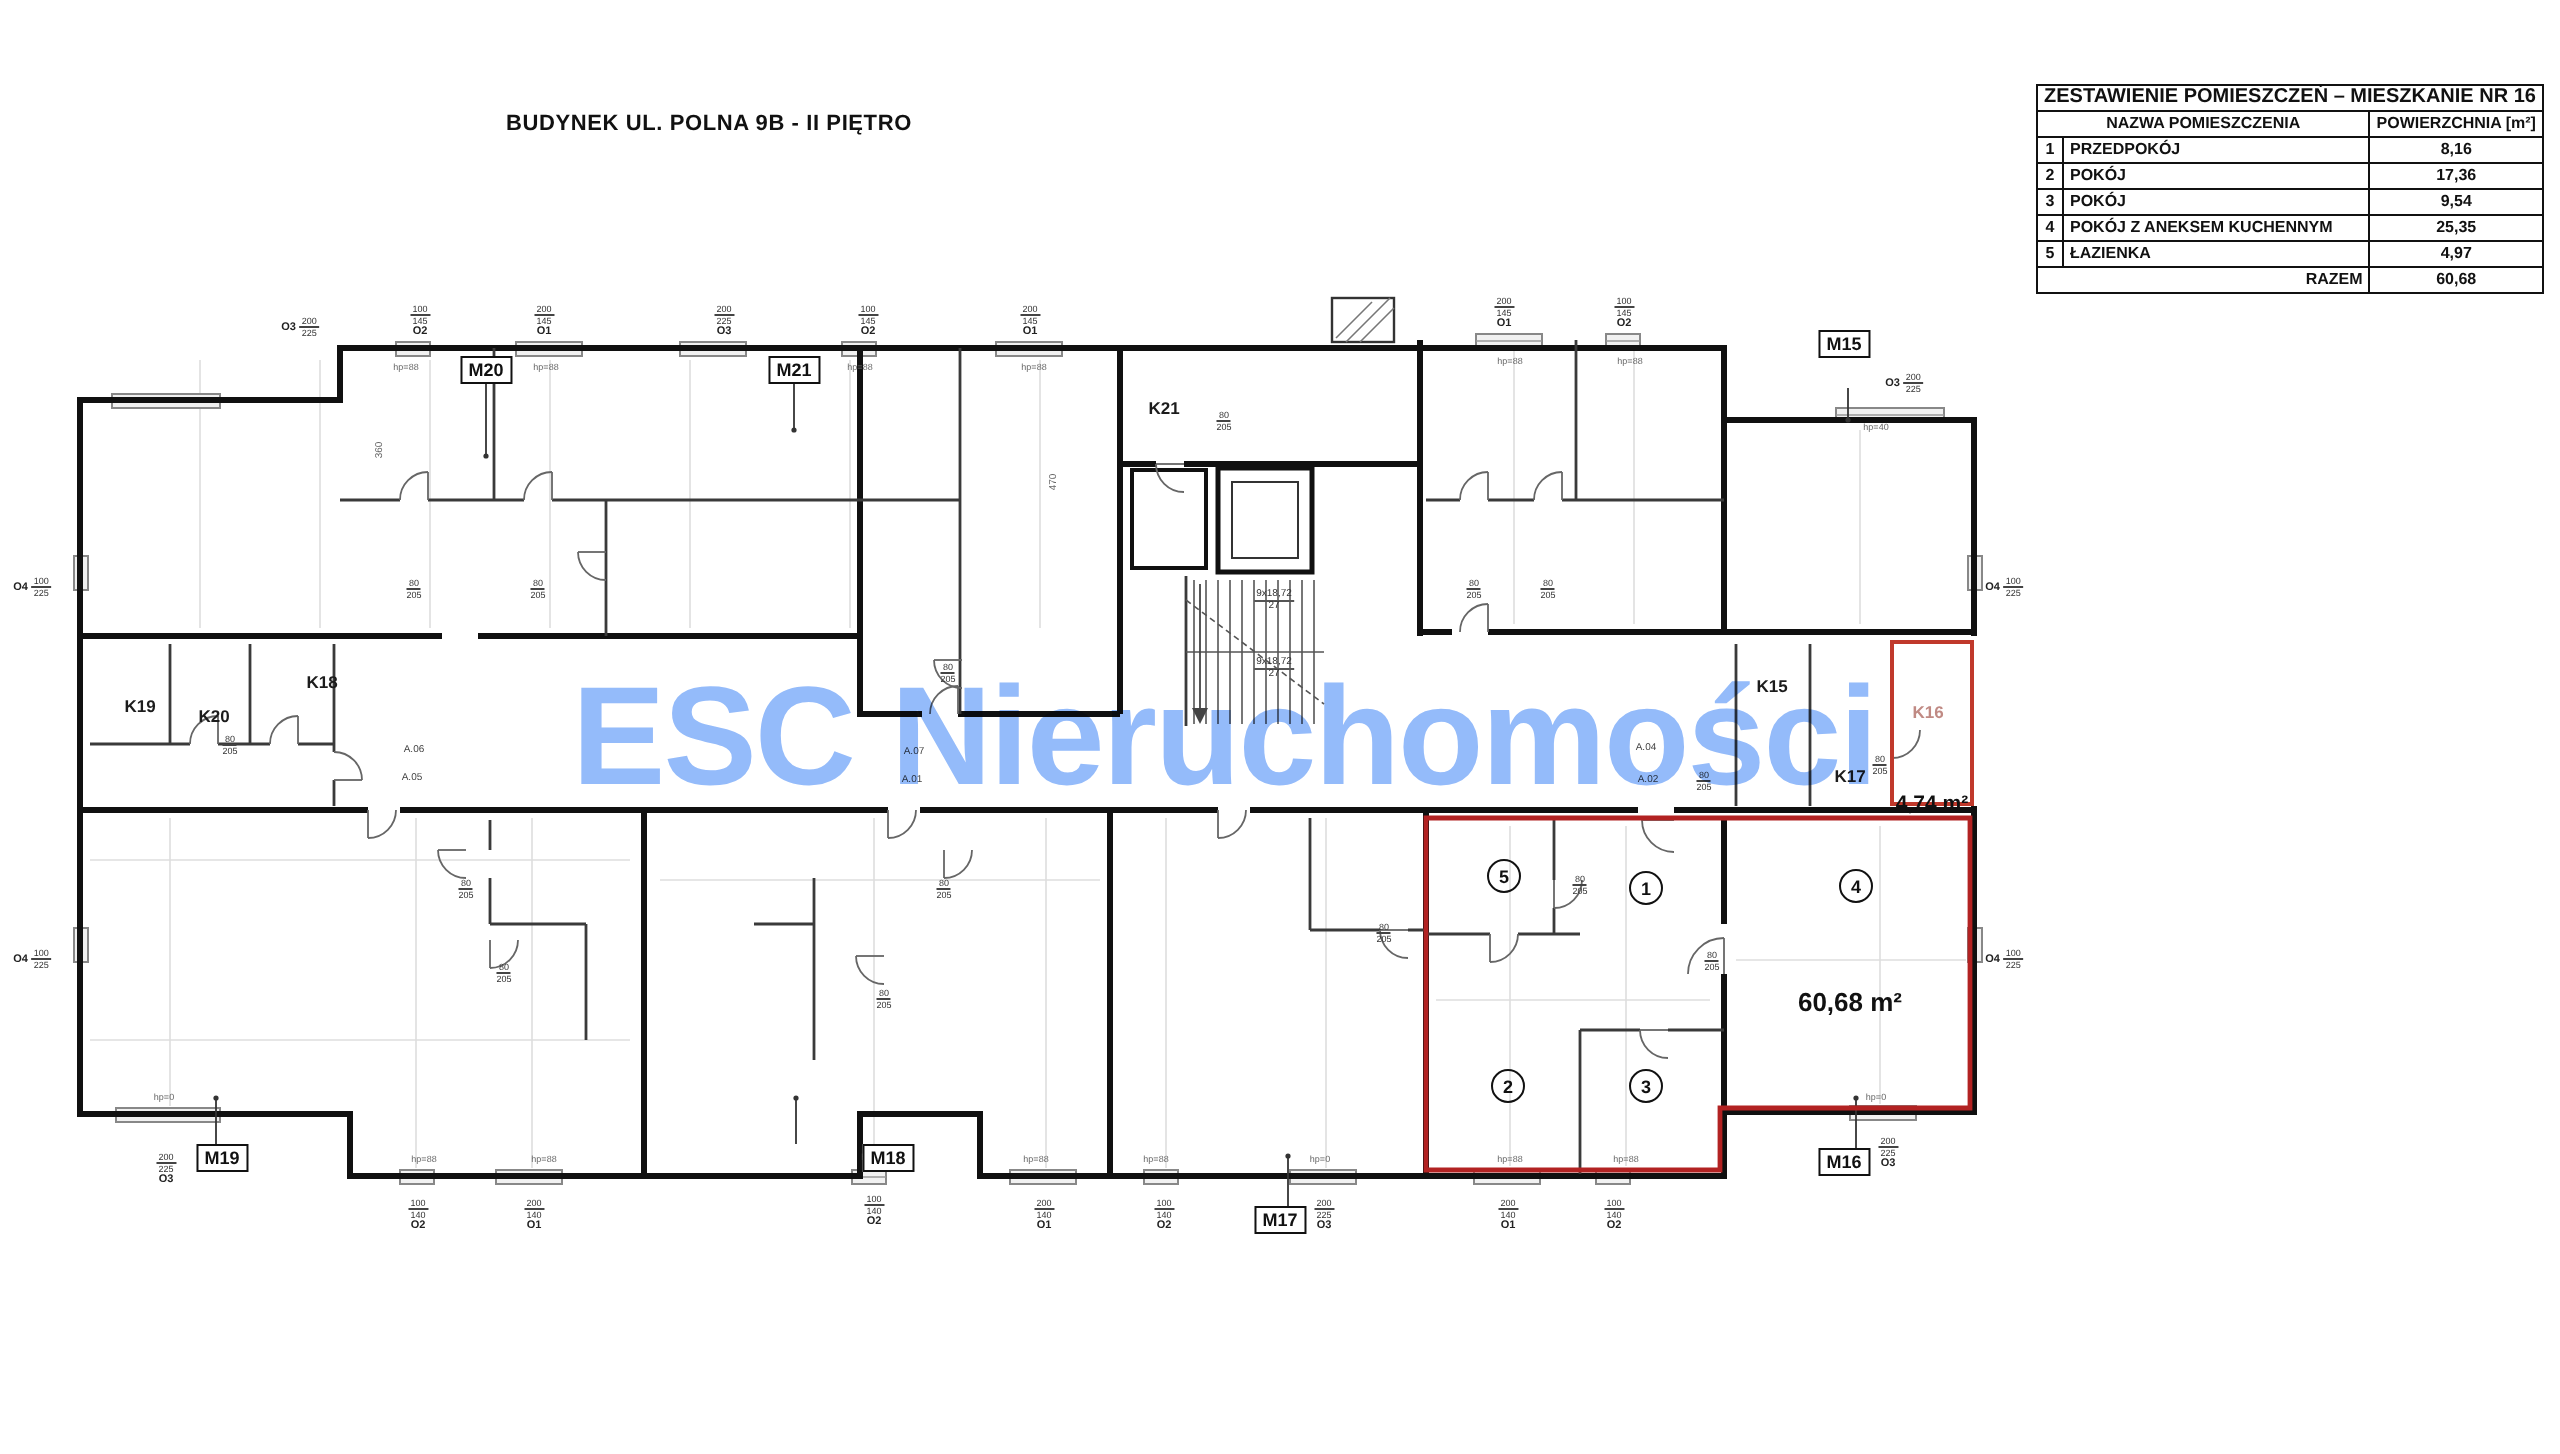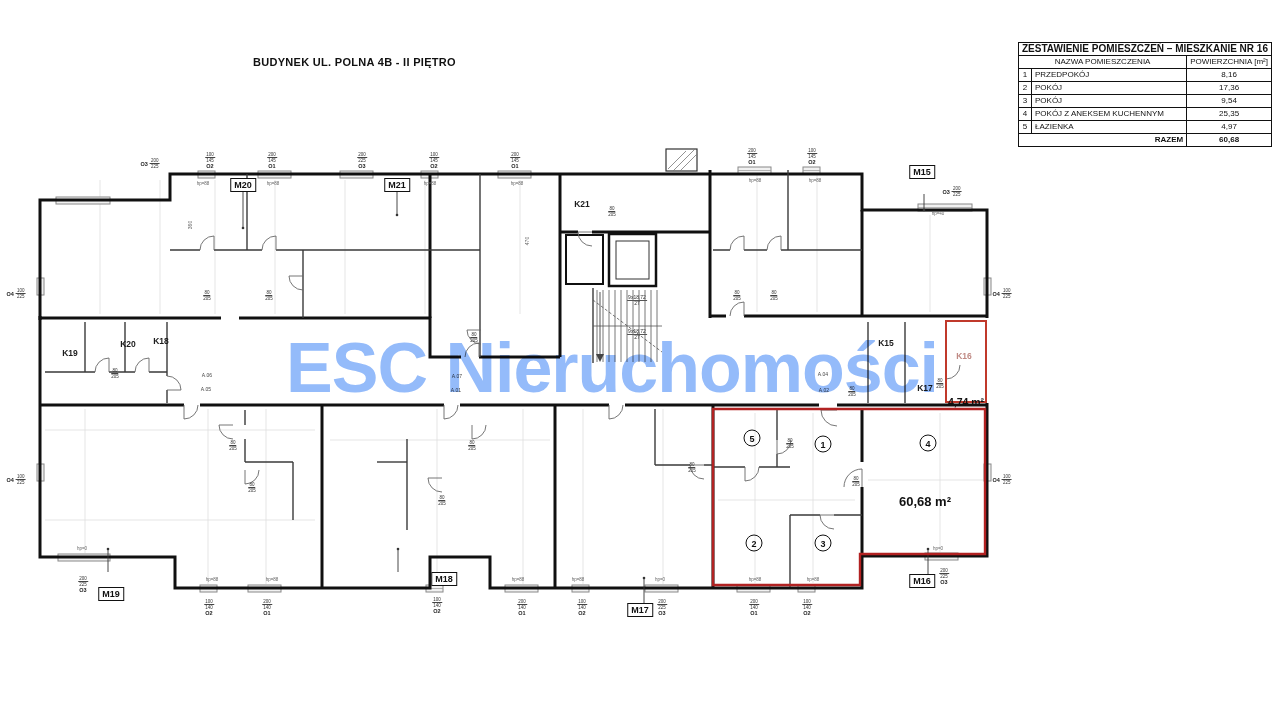--- a/index.html
+++ b/index.html
@@ -8,21 +8,21 @@
   #plan-svg{position:absolute;left:0;top:0;z-index:1;}
   #labels{position:absolute;left:0;top:0;width:1226px;height:727px;z-index:3;}
   #page-title{position:absolute;left:253px;top:56px;font-size:11px;font-weight:700;
               letter-spacing:.3px;z-index:10;white-space:nowrap;}
   #watermark{position:absolute;left:286px;top:328px;z-index:5;font-size:70px;font-weight:700;
              color:#3b82f6;opacity:.55;mix-blend-mode:multiply;white-space:nowrap;
              letter-spacing:-1px;text-shadow:1px 1px 0 rgba(255,255,255,.5);}
   
   #sumtab{position:absolute;left:1018px;top:42px;width:245px;z-index:10;
           border-collapse:collapse;font-size:8px;color:#111;}
-  #sumtab td{border:1px solid #111;padding:0 3px;height:12px;line-height:12px;white-space:nowrap;}
+  #sumtab td{border:1px solid #111;padding:0 3px;height:12px;line-height:12px;white-space:nowrap;font-weight:bold;}
   #sumtab .tt{font-weight:700;text-align:right;font-size:10px;}
   #sumtab .hd{text-align:center;}
   #sumtab .no{width:10px;text-align:center;padding:0 1px;}
   #sumtab .ar{width:72px;text-align:center;}
   #sumtab .tot{font-weight:700;text-align:right;}
   #sumtab .totv{font-weight:700;text-align:center;}
   
   .mtag{position:absolute;border:1.2px solid #111;background:#fff;font-weight:700;font-size:9px;
         line-height:12px;padding:0 3px;transform:translate(-50%,-50%);z-index:4;}
   .ktag{position:absolute;font-weight:700;font-size:8.5px;transform:translate(-50%,-50%);color:#1c1c1c;}
@@ -43,21 +43,21 @@
          transform:translate(-50%,0);}
   .snote .fn{border-bottom:.5px solid #555;padding:0 1px;}
   .uref{position:absolute;font-size:5px;color:#444;transform:translate(-50%,0);}
   .vdim{position:absolute;font-size:5px;color:#666;transform:translate(-50%,-50%) rotate(-90deg);}
 </style>
 </head>
 <body>
 
 <div id="stage">
 
-  <div id="page-title">BUDYNEK UL. POLNA 4B - II PIĘTRO</div>
+  <div id="page-title">BUDYNEK UL. POLNA 9B - II PIĘTRO</div>
 
   <svg id="plan-svg" width="1280" height="727" viewBox="0 0 1280 727">
       <line x1="100" y1="180" x2="100" y2="314" stroke="#dedede" stroke-width="0.8"></line>
       <line x1="160" y1="180" x2="160" y2="314" stroke="#dedede" stroke-width="0.8"></line>
       <line x1="215" y1="180" x2="215" y2="314" stroke="#dedede" stroke-width="0.8"></line>
       <line x1="275" y1="180" x2="275" y2="314" stroke="#dedede" stroke-width="0.8"></line>
       <line x1="345" y1="180" x2="345" y2="314" stroke="#dedede" stroke-width="0.8"></line>
       <line x1="425" y1="180" x2="425" y2="314" stroke="#dedede" stroke-width="0.8"></line>
       <line x1="520" y1="180" x2="520" y2="314" stroke="#dedede" stroke-width="0.8"></line>
       <line x1="757" y1="175" x2="757" y2="312" stroke="#dedede" stroke-width="0.8"></line>
@@ -261,26 +261,26 @@
       <line x1="928" y1="574" x2="928" y2="549" stroke="#333" stroke-width="0.9"></line>
       <circle cx="928" cy="549" r="1.3" fill="#333"></circle>
       <polygon points="713,409 985,409 985,554 860,554 860,585 713,585" fill="none" stroke="#b22222" stroke-width="2.4"></polygon>
       <rect x="946" y="321" width="40" height="81" fill="none" stroke="#c0392b" stroke-width="2"></rect>
     </svg>
 
   <div id="labels">
       <div class="mtag" style="left: 243px; top: 185px;">M20</div>
       <div class="mtag" style="left: 397px; top: 185px;">M21</div>
       <div class="mtag" style="left: 922px; top: 172px;">M15</div>
-      <div class="mtag" style="left: 111px; top: 579px; margin-top: 15px;">M19</div>
+      <div class="mtag" style="left: 111px; top: 579px;">M19</div>
       <div class="mtag" style="left: 401px; top: 579px; margin-left: 43px;">M18</div>
       <div class="mtag" style="left: 640px; top: 610px;">M17</div>
       <div class="mtag" style="left: 922px; top: 581px; text-align: center;">M16</div>
       <div class="ktag" style="left: 70px; top: 353px;">K19</div>
-      <div class="ktag" style="left: 107px; top: 344px; margin-left: 21px;">K20</div>
+      <div class="ktag" style="left: 107px; top: 358px;">K20</div>
       <div class="ktag" style="left: 161px; top: 341px; text-align: right;">K18</div>
       <div class="ktag" style="left: 582px; top: 204px;">K21</div>
       <div class="ktag" style="left: 886px; top: 343px;">K15</div>
       <div class="ktag" style="left: 925px; top: 348px; margin-top: 40px;">K17</div>
       <div class="ktag muted" style="left: 964px; top: 356px;">K16</div>
       <div class="rm" style="left: 752px; top: 438px;">5</div>
       <div class="rm" style="left: 823px; top: 444px;">1</div>
       <div class="rm" style="left: 928px; top: 443px;">4</div>
       <div class="rm" style="left: 754px; top: 543px;">2</div>
       <div class="rm" style="left: 823px; top: 543px;">3</div>

